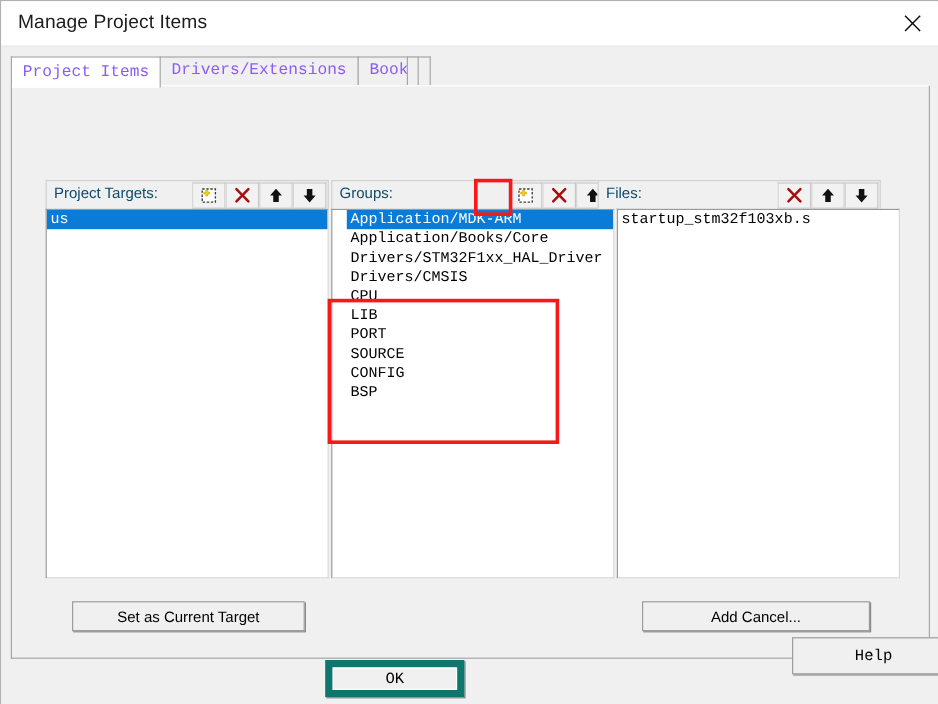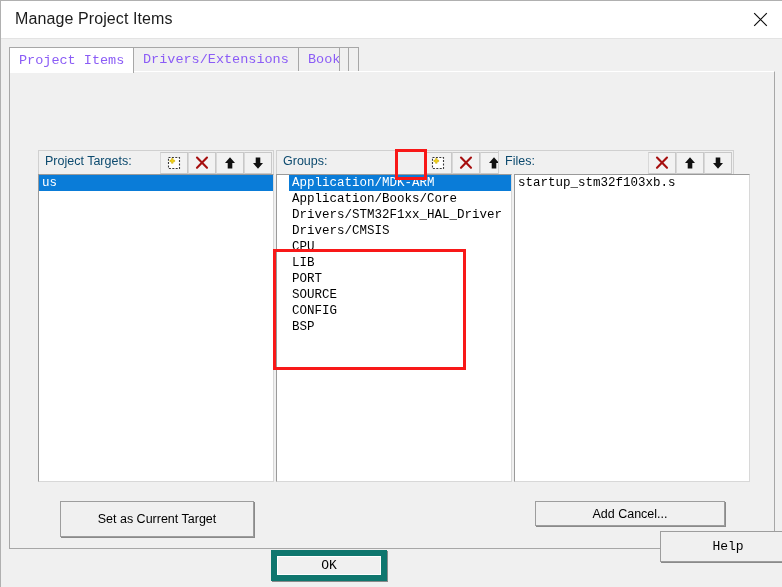--- a/index.html
+++ b/index.html
@@ -299,21 +299,21 @@
             </svg>
           </div>
         </div>
       </div>
       <div class="listbox" style="left:504px; top:102px; width:236px; height:308px;">
         <div class="inner">
           <div class="list-item">startup_stm32f103xb.s</div>
         </div>
       </div>
 
-      <div class="pbtn" style="left:50px; top:429px; width:194px; height:36px;">
+      <div class="pbtn" style="left:50px; top:429px; width:194px; height:25px;">
         <span>Set as Current Target</span>
       </div>
       <div class="pbtn" style="left:525px; top:429px; width:190px; height:25px;">
         <span>Add Cancel...</span>
       </div>
 
       <div class="annot" style="left:385px; top:77px; width:32px; height:31px;"></div>
       <div class="annot" style="left:263px; top:177px; width:193px; height:121px;"></div>
     </div>
 

